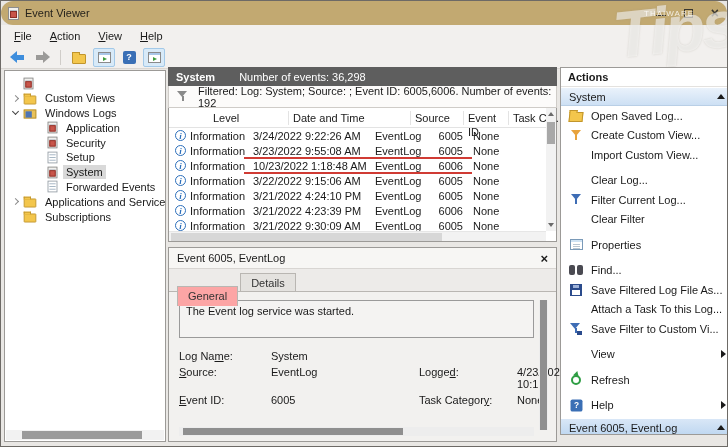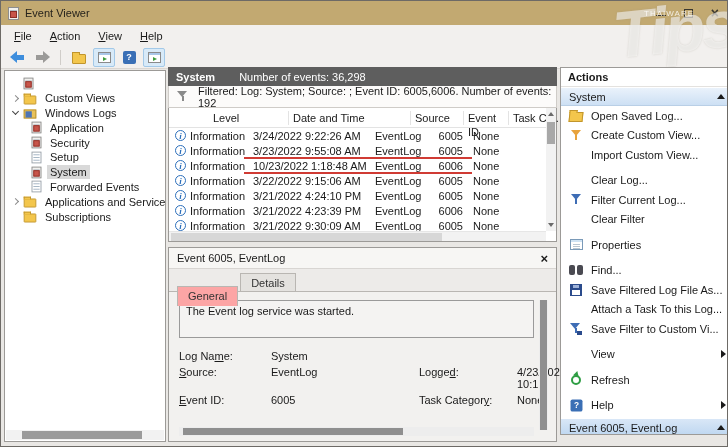--- a/index.html
+++ b/index.html
@@ -1,21 +1,21 @@
 <!DOCTYPE html>
 <html><head>
 <meta charset="utf-8">
 <style>
   * { margin:0; padding:0; box-sizing:border-box; }
   html,body { width:728px; height:447px; overflow:hidden; }
   body { font-family:"Liberation Sans", sans-serif; font-size:11px; color:#1a1a1a; background:#fff; }
   .window { position:relative; width:728px; height:447px; background:#E9E7E4; border:1px solid #6d6a66; overflow:hidden; }
 
   
-  .titlebar { position:absolute; top:0; left:0; right:0; height:24px; background:#C2A971; display:flex; align-items:center; padding-left:7px; }
+  .titlebar { position:absolute; top:0; left:0; right:0; height:24px; background:#C2A971; display:flex; align-items:center; padding-left:7px;border-radius:12px; }
   .titlebar .title { margin-left:6px; color:#26231c; font-size:11px; }
   .caption-btns { position:absolute; right:8px; top:0; height:24px; display:flex; align-items:center; gap:18px; }
   .cap-min { width:10px; height:1px; background:#3a372f; margin-top:4px; }
   .cap-max { width:9px; height:9px; border:1.5px solid #3a372f; }
   .cap-close { font-size:14px; line-height:14px; color:#3a372f; font-weight:bold; }
 
   
   .i-applog { width:11px; height:13px; background:#f2f1ee; border:1px solid #8d8d8d; position:relative; }
   .i-applog::before { content:""; position:absolute; left:1px; top:2px; right:1px; height:1px; background:#b6bec6; box-shadow:0 3px 0 #b6bec6, 0 6px 0 #b6bec6; }
   .i-applog.red::after { content:""; position:absolute; left:1px; bottom:1px; width:5px; height:5px; background:#C8554A; border:1px solid #8d2f27; }
@@ -43,21 +43,21 @@
   .i-help { width:13px; height:13px; background:#3A6FB5; border-radius:2px; color:#fff; font-weight:bold; font-size:9px; text-align:center; line-height:13px; }
   .i-help::before { content:"?"; }
 
   
   .tree-panel { position:absolute; left:3px; top:69px; width:162px; height:372px; background:#fff; border:1px solid #9c9a97; overflow:hidden; }
   .tree-item { height:14.8px; display:flex; align-items:center; white-space:nowrap; }
   .tree-item .exp { width:5px; height:5px; border-right:1.2px solid #8a8a8a; border-bottom:1.2px solid #8a8a8a; transform:rotate(-45deg); margin-left:8px; flex:none; }
   .tree-item .exp.open { transform:rotate(45deg); border-color:#444; margin-top:-2px; }
   .tree-item .exp.none { visibility:hidden; }
   .tree-item .t-icon { margin-left:5px; margin-right:5px; flex:none; transform:scale(.9); }
-  .tree-item.lv1 { padding-left:8px; }
+  .tree-item.lv1 { padding-left:24px; }
   .tree-label { padding:1px 3px; }
   .tree-item.selected .tree-label { background:#D9D9D9; }
   .tree-hscroll { position:absolute; left:1px; right:1px; bottom:1px; height:10px; background:#F2F2F2; }
   .tree-hscroll .thumb { position:absolute; left:16px; top:1px; height:8px; width:120px; background:#9B9B9B; }
   .i-folder-blue { width:14px; height:10px; background:#E9C25A; border:1px solid #B8912F; position:relative; margin-top:2px; }
   .i-folder-blue::after { content:""; position:absolute; left:1px; top:1px; width:7px; height:7px; background:#4E75B5; }
   .i-doc-plain { width:11px; height:13px; background:#fff; border:1px solid #98a0a8; position:relative; }
   .i-doc-plain::before { content:""; position:absolute; left:1px; top:2px; right:1px; height:1px; background:#9fb0c0; box-shadow:0 3px 0 #9fb0c0, 0 6px 0 #9fb0c0; }
 
   

